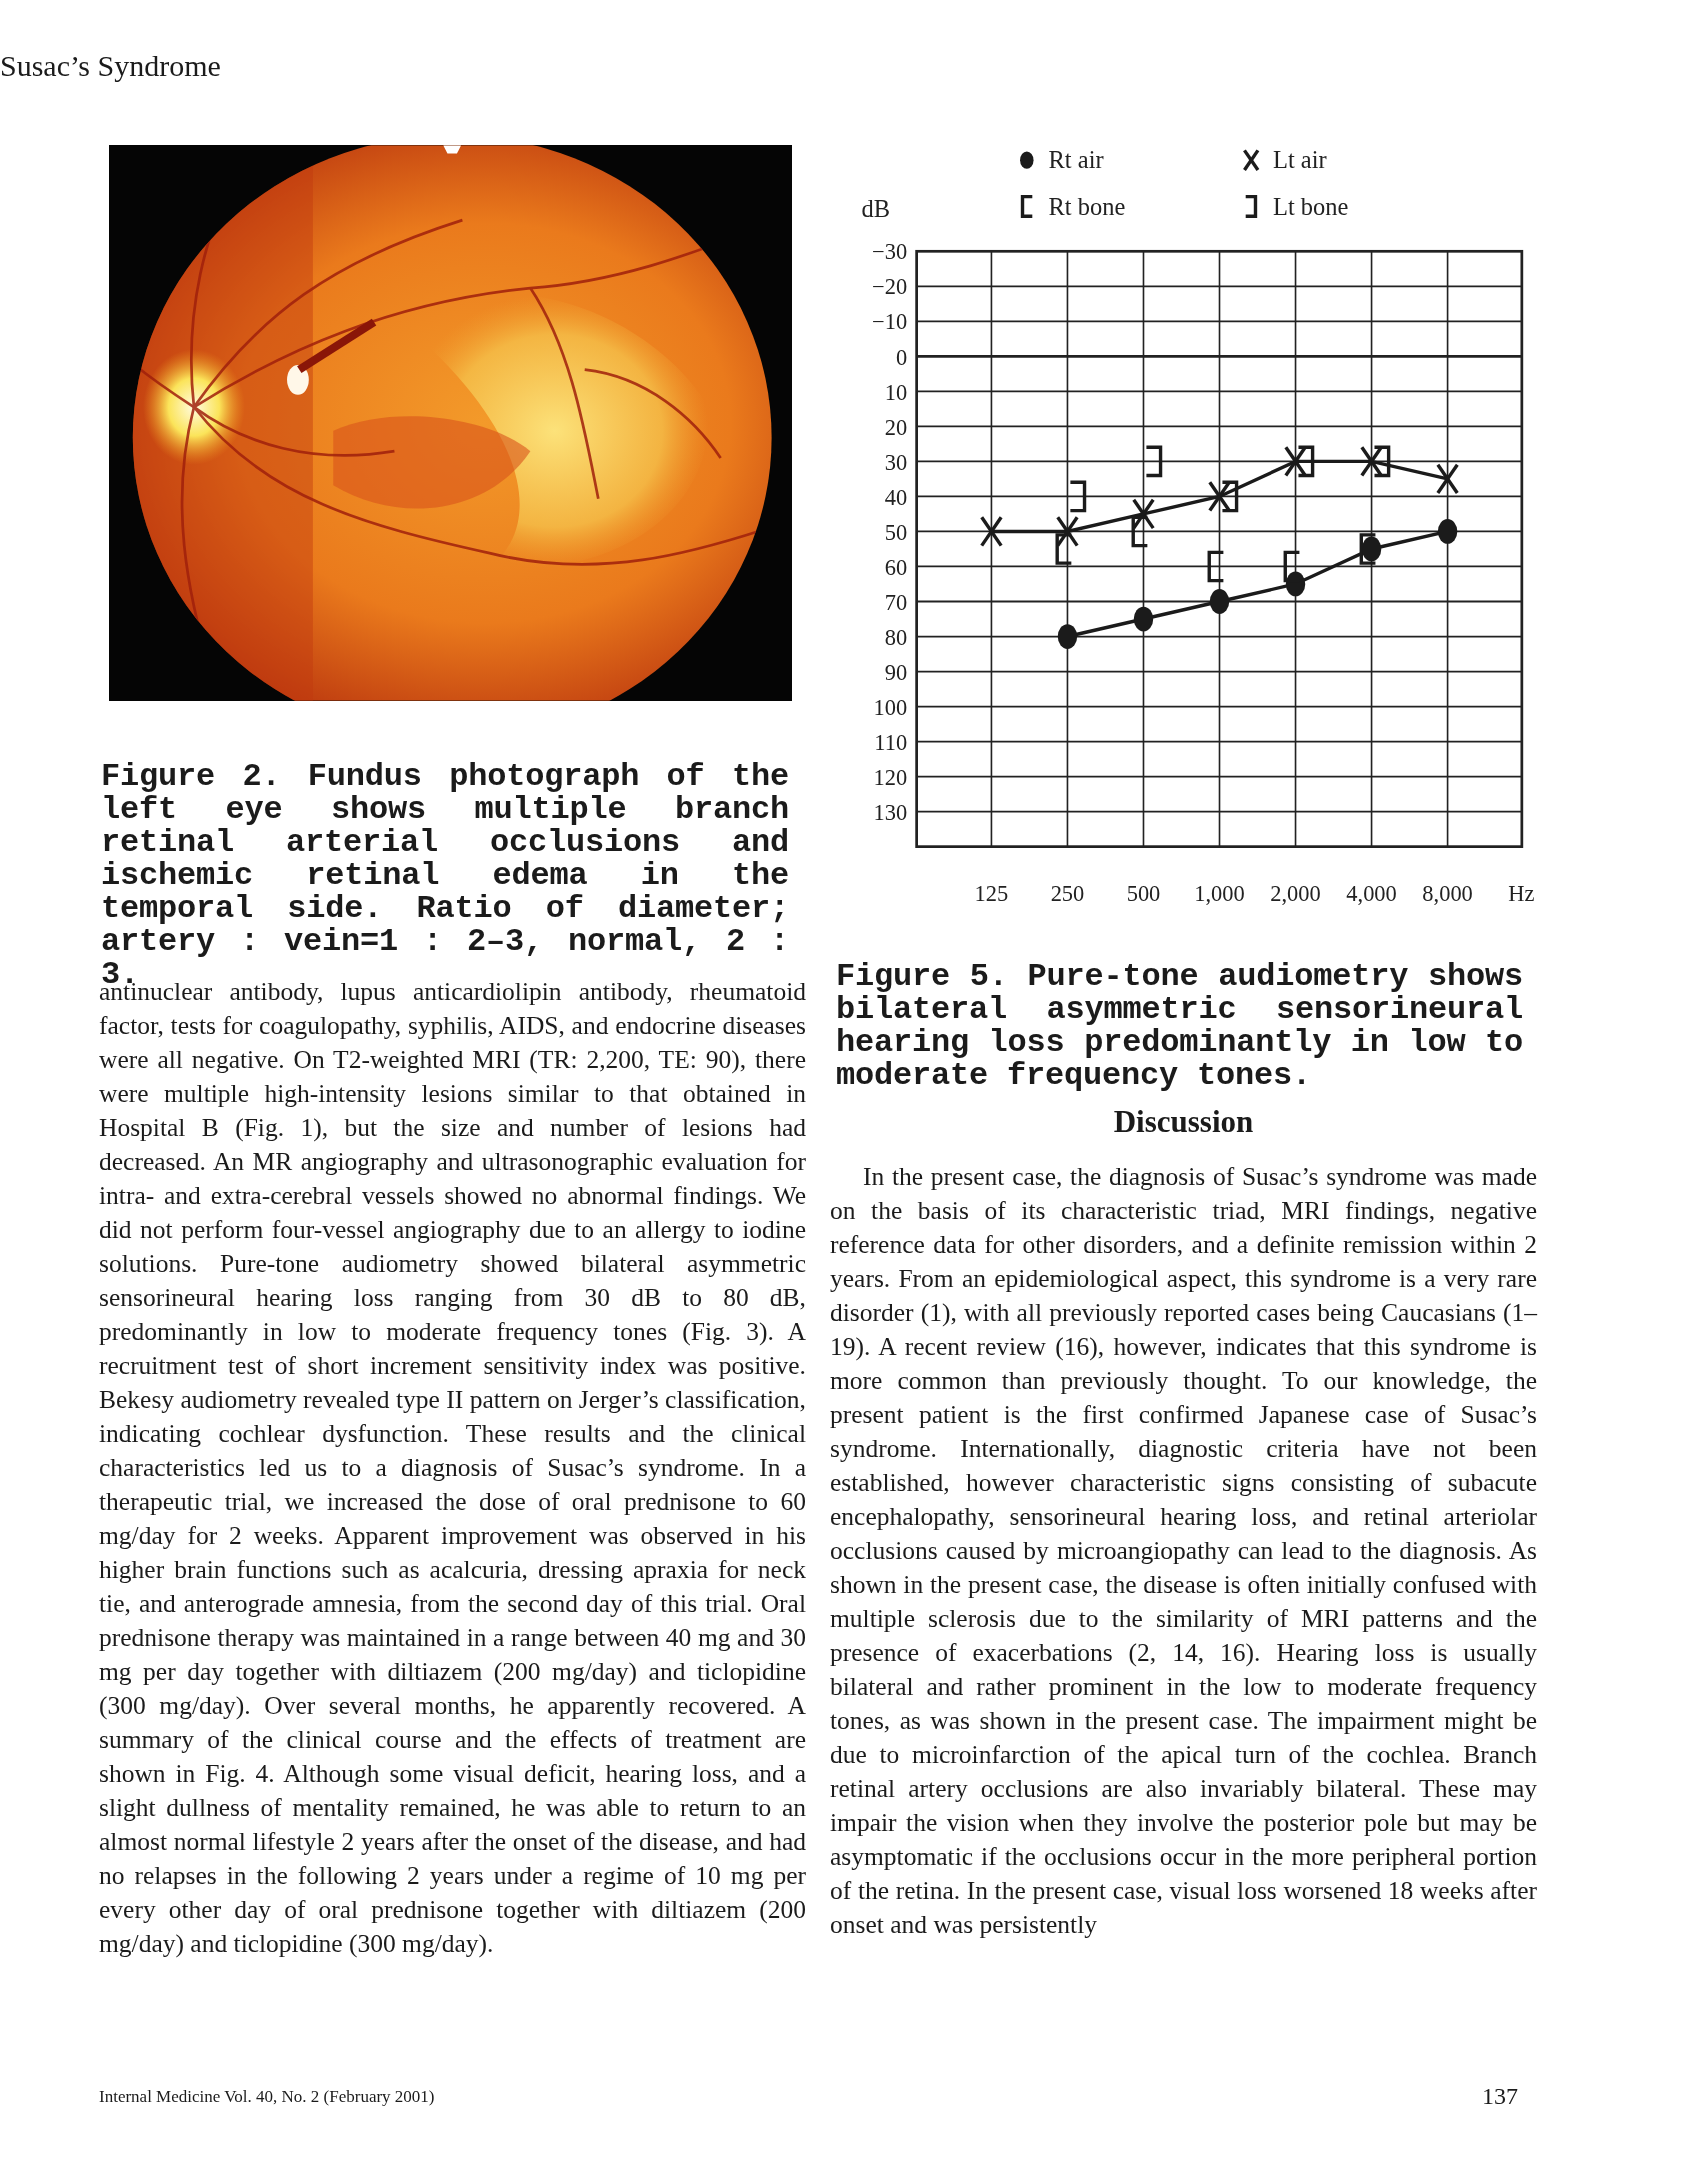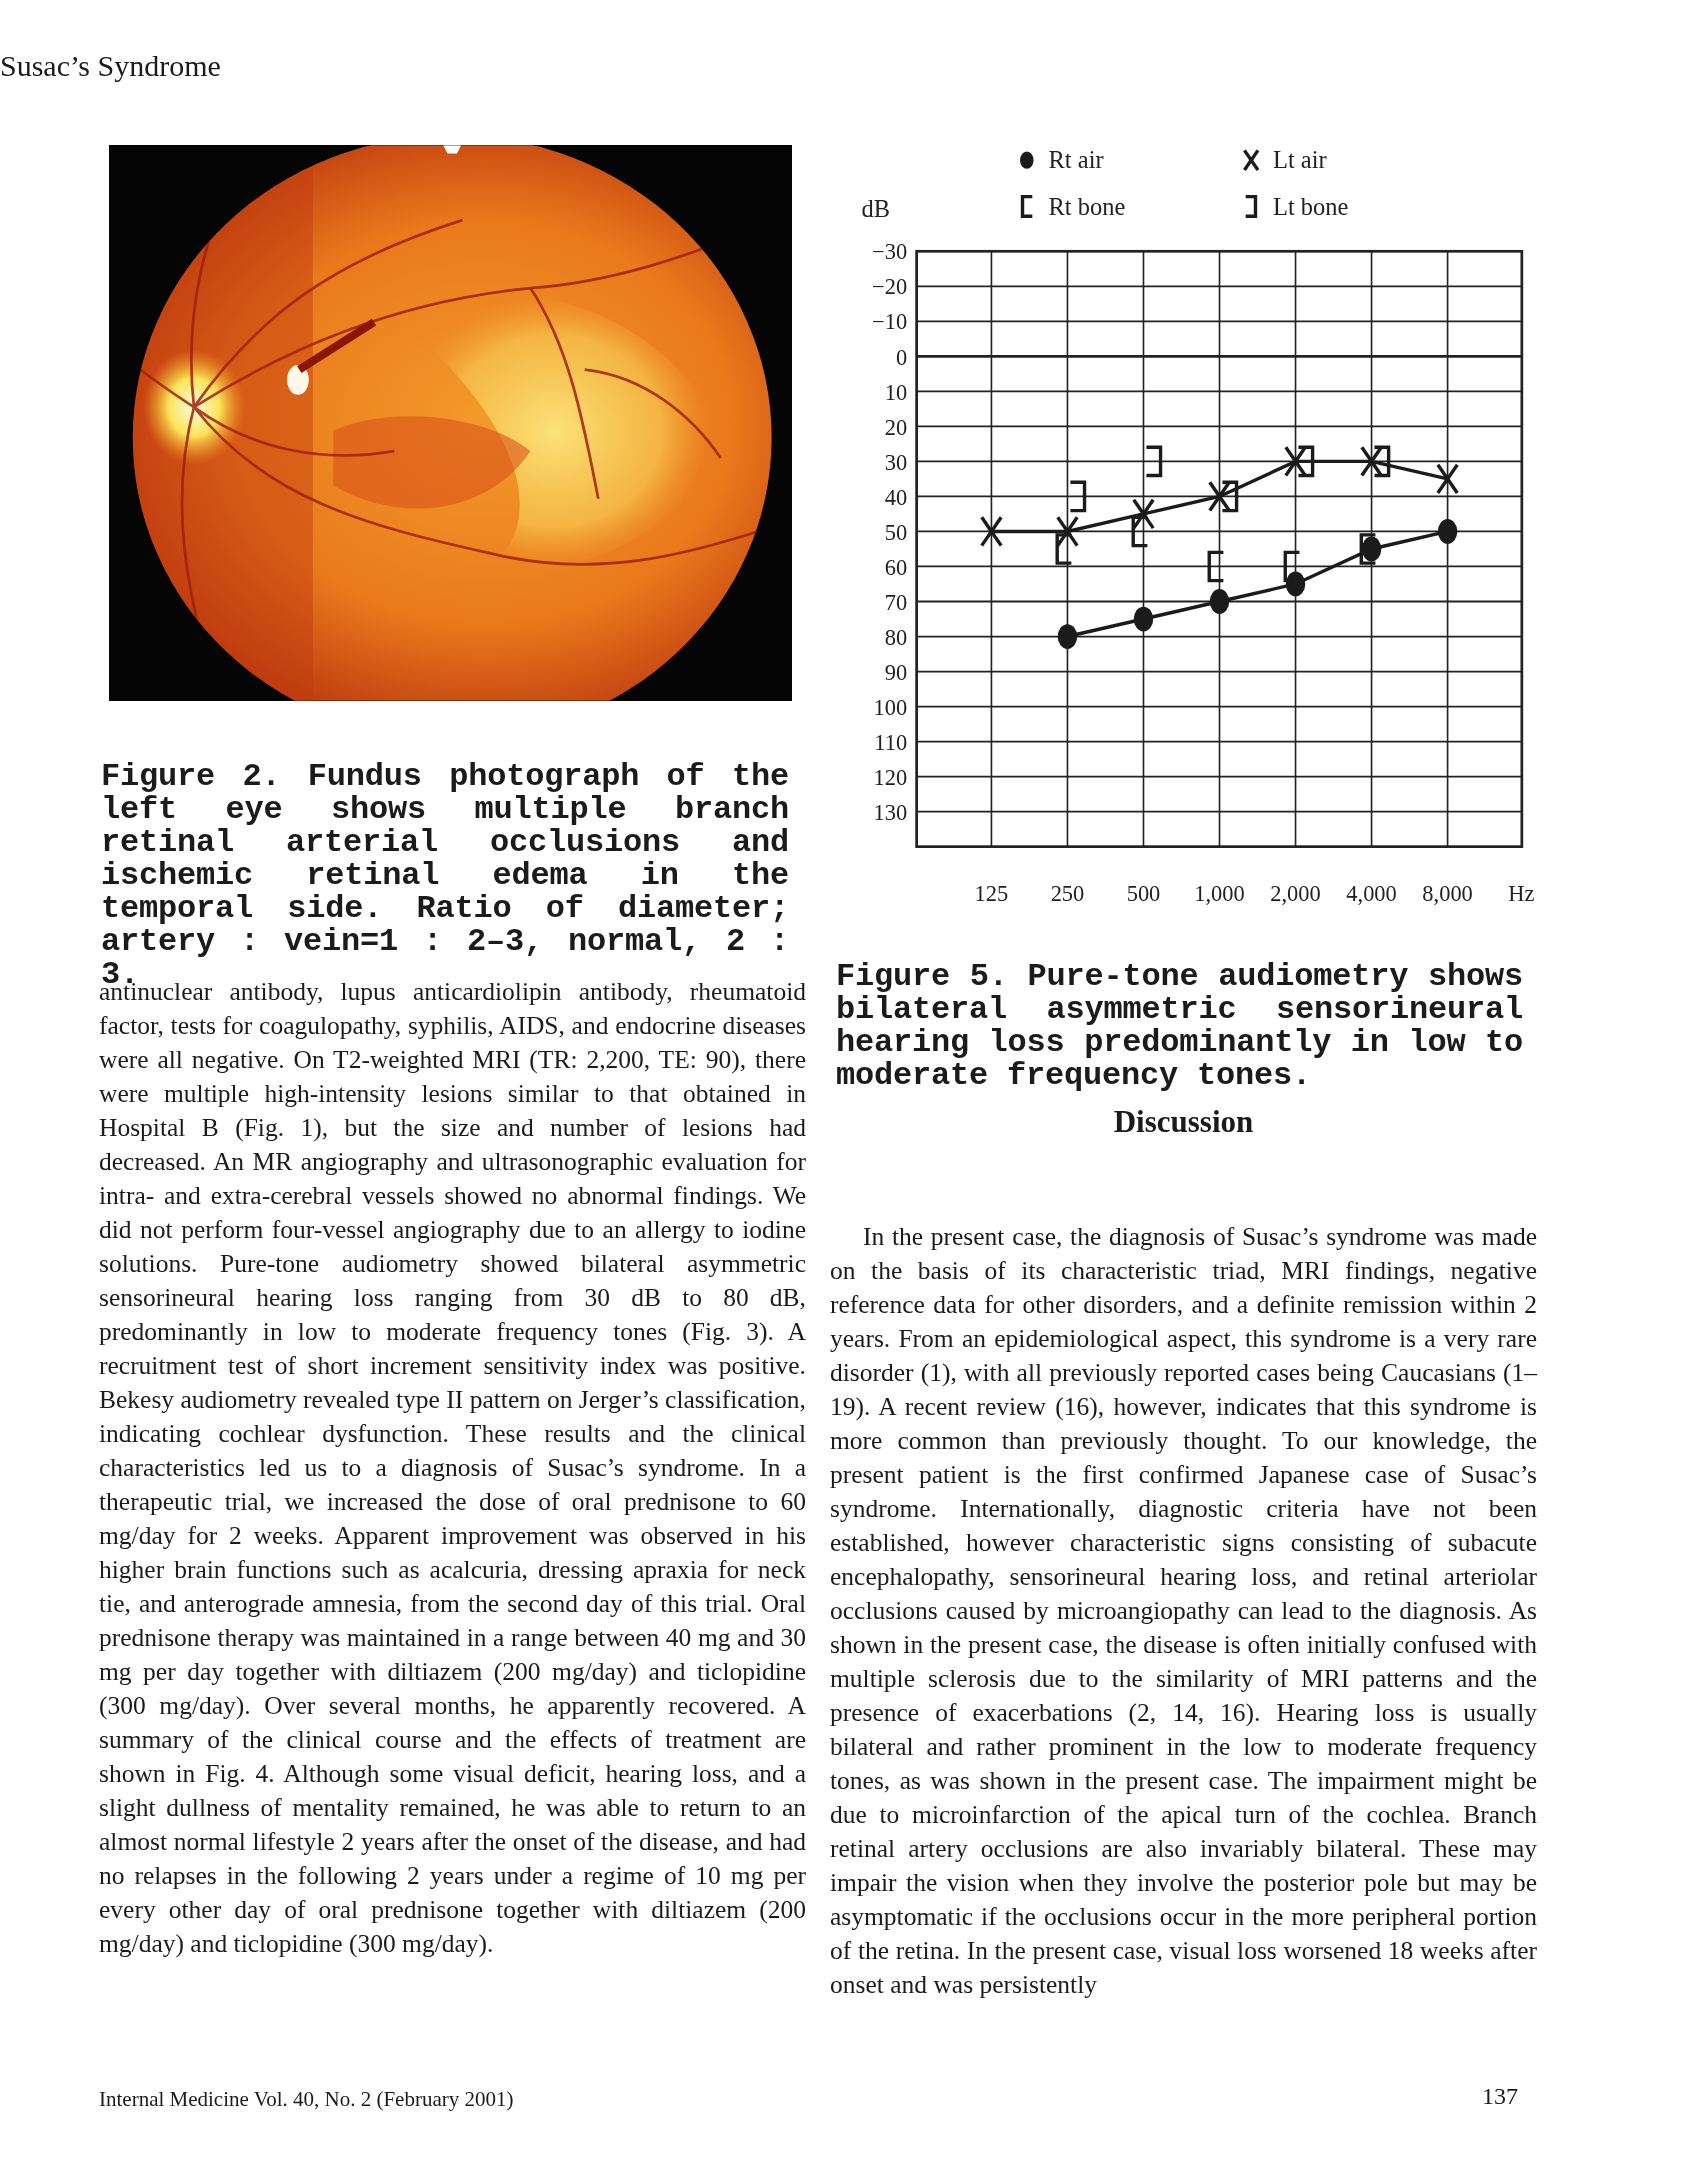--- a/index.html
+++ b/index.html
@@ -13,24 +13,24 @@
   .caption { font-weight: bold; font-size: 32px; line-height: 33px; letter-spacing: -0.2px; text-align: justify; font-family: Liberation Mono, monospace; }
   .cap2 { left: 101px; top: 760px; width: 688px; }
   .cap3 { left: 836px; top: 960px; width: 687px; }
   
   .chart { left: 816px; top: 122px; width: 748px; height: 789px; }
   .chart svg text { font-family: "Liberation Serif", "DejaVu Serif", serif; fill: #222; }
   
   .col { font-size: 25.5px; line-height: 34px; text-align: justify; }
   .col p { margin: 0; }
   .left-col { left: 99px; top: 975px; width: 707px; }
-  .right-col { left: 830px; top: 1220px; width: 707px; }
+  .right-col { left: 830px; top: 1160px; width: 707px; }
   .right-col p { text-indent: 33px; }
   .section-heading { left: 830px; top: 1104px; width: 707px; text-align: center; font-weight: bold; font-size: 31px; }
-  .footer-left { left: 99px; top: 2087px; font-size: 21px; }
+  .footer-left { left: 99px; top: 2087px; font-size: 17px; }
   .footer-right { left: 1482px; top: 2083px; font-size: 24px; }
 </style>
 </head>
 <body>
 
 <div class="abs running-head">Susac’s Syndrome</div>
 
 <div class="abs fundus" aria-label="Fundus photograph of the left eye">
   <svg width="683" height="556" viewBox="0 0 1005 817">
     <defs>

